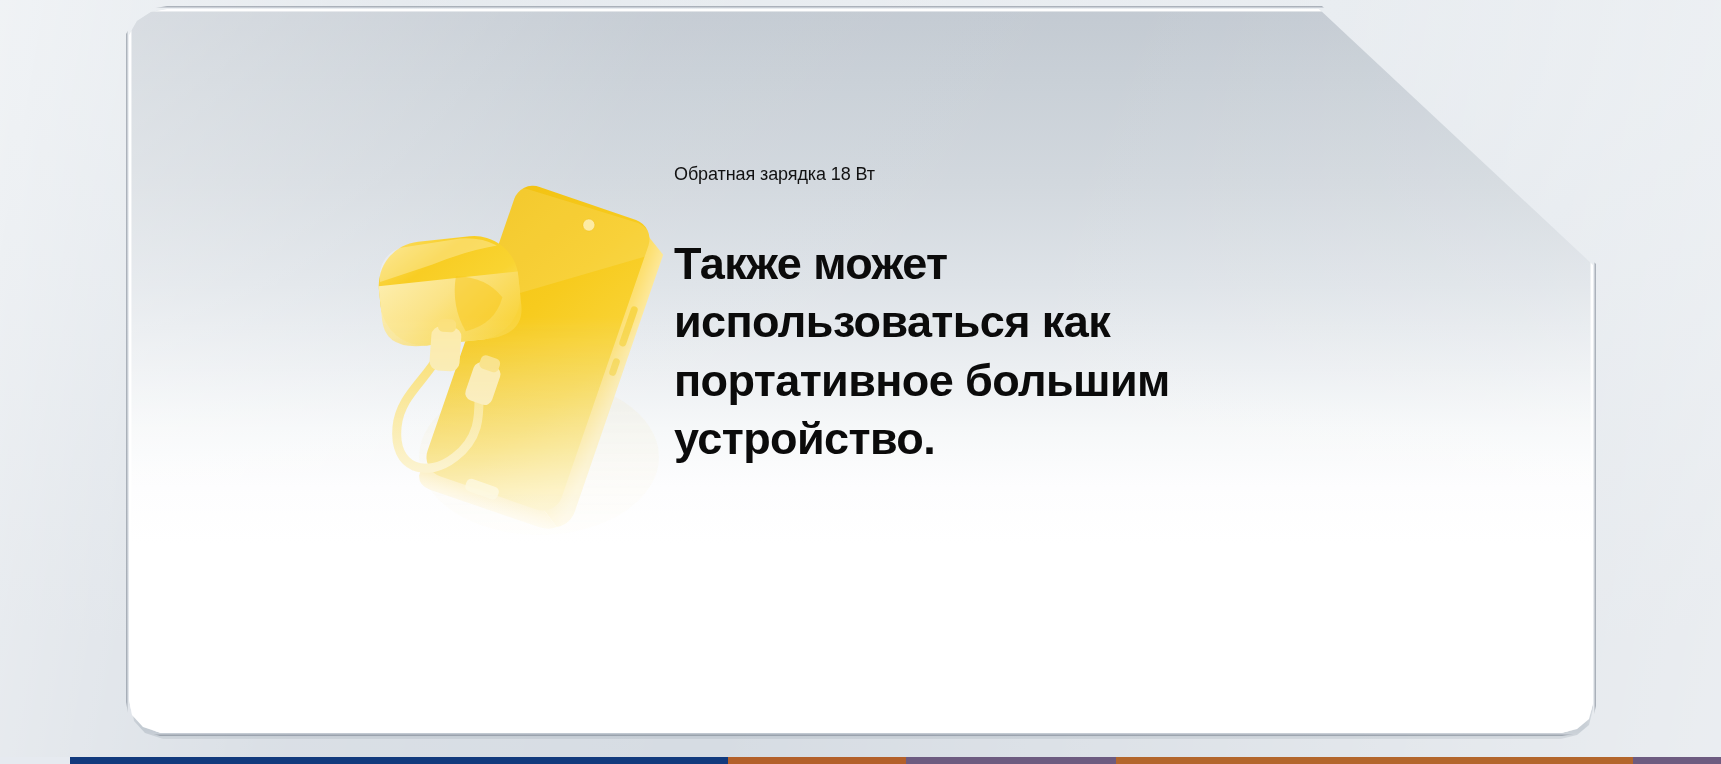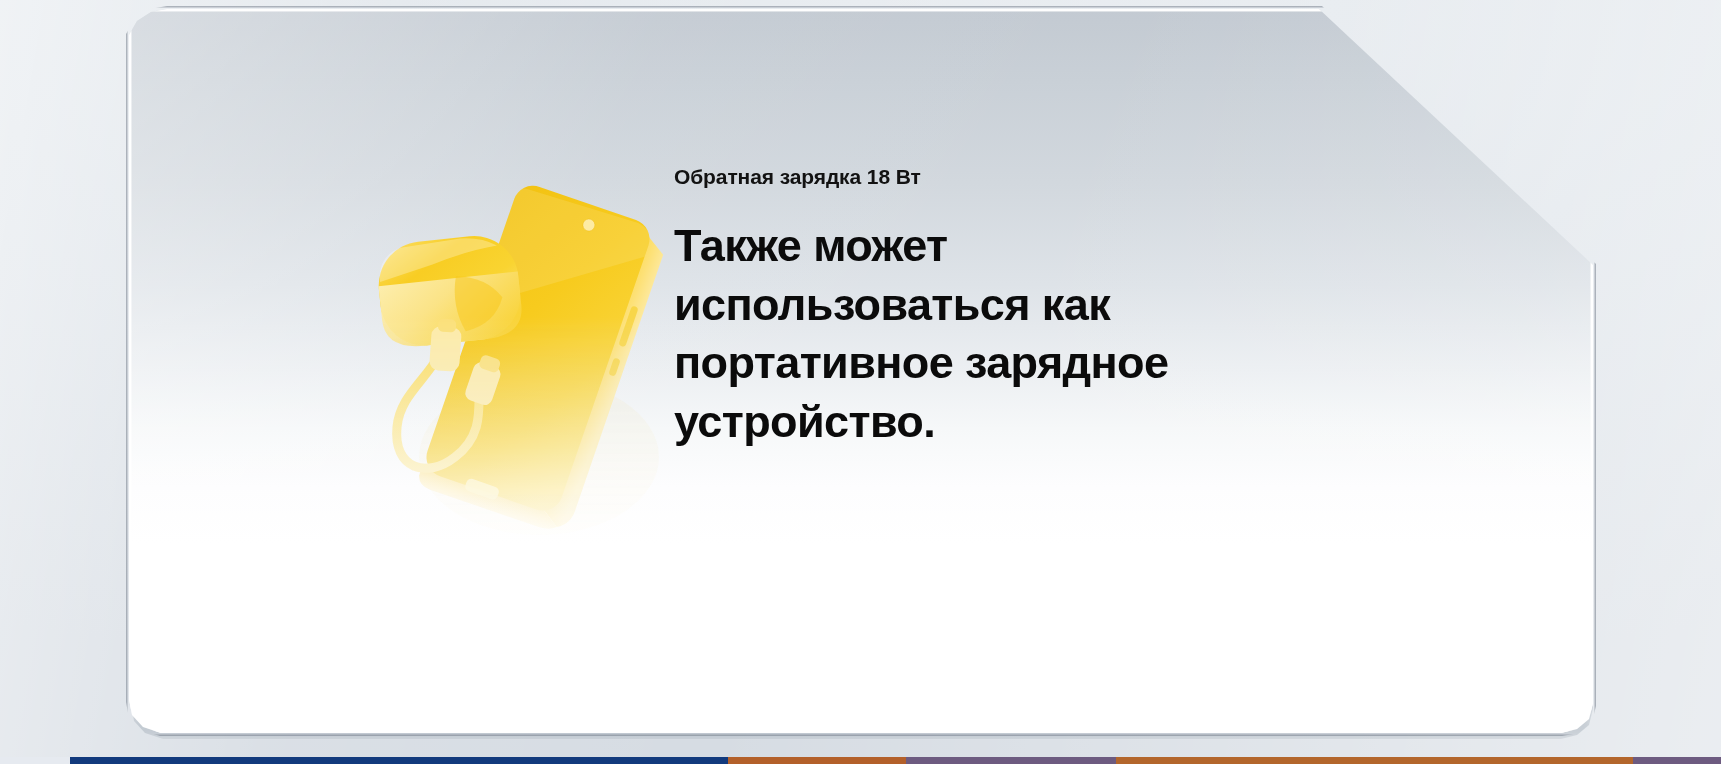--- a/index.html
+++ b/index.html
@@ -113,22 +113,22 @@
 
   
   .product{
     position:absolute;left:232px;top:118px;width:330px;height:420px;
   }
   .product svg{display:block;width:330px;height:420px;overflow:visible;}
 
   
   .copy{position:absolute;left:545px;top:155px;width:640px;}
   .eyebrow{
-    font-size:21px;font-weight:bold;color:#121212;
-    letter-spacing:-0.1px;line-height:1.2;margin:0 0 28px 0;
+    font-size:18px;font-weight:normal;color:#121212;
+    letter-spacing:-0.1px;line-height:1.2;margin:0 0 49px 0;
   }
   .headline{
     font-size:45px;font-weight:bold;color:#0b0b0b;
     line-height:1.30;letter-spacing:-0.6px;margin:0;
     max-width:580px;
   }
   .body-copy{
     margin:62px 0 0 0;font-size:16.5px;color:#2b2b2b;
     line-height:1.55;max-width:575px;font-weight:normal;
   }
@@ -243,21 +243,21 @@
           <g transform="rotate(4 86 214)">
             <rect x="70" y="200" width="30" height="44" rx="9" fill="#fdeba8"></rect>
             <rect x="76" y="192" width="18" height="13" rx="5" fill="#fbe07a"></rect>
           </g>
         </g>
       </svg>
     </div>
 
     <div class="copy">
       <p class="eyebrow">Обратная зарядка 18 Вт</p>
-      <h2 class="headline">Также может использоваться как портативное зарядное устройство.</h2>
+      <h2 class="headline">Также может использоваться как портативное большим устройство.</h2>
     </div>
   </div>
 
   <div class="card-edge-light" style="left:129px;top:9px;"></div>
   <div class="card-outline"></div>
 
   <div class="color-strip">
       <span style="background: rgb(230, 234, 240); width: 70px;"></span>
       <span style="background: rgb(18, 58, 125); width: 658px;"></span>
       <span style="background: rgb(179, 96, 42); width: 178px;"></span>

